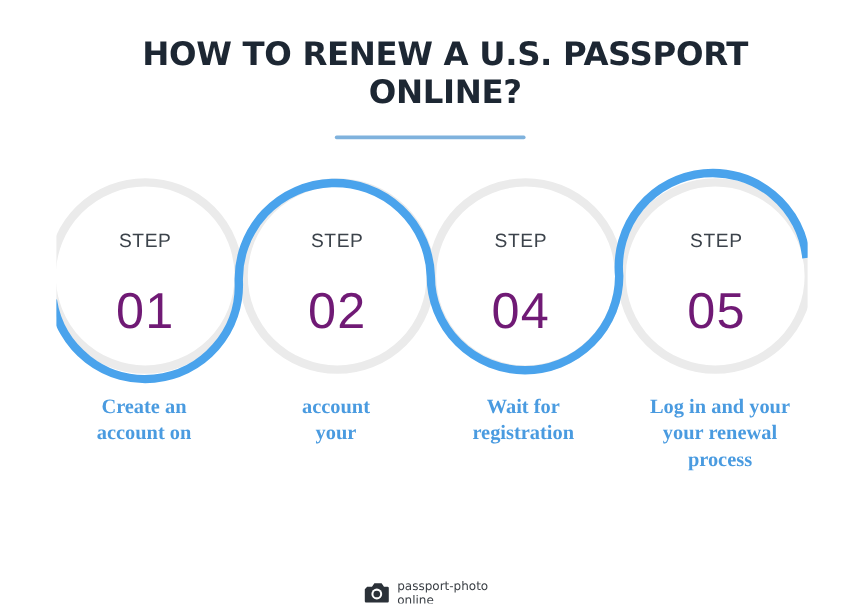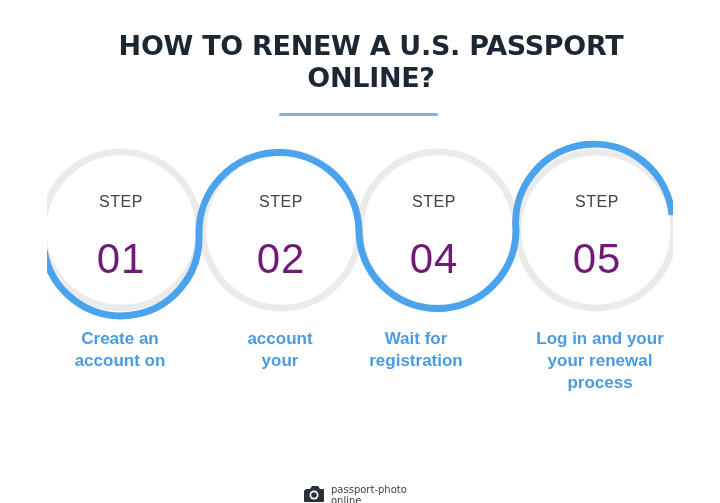--- a/index.html
+++ b/index.html
@@ -25,21 +25,21 @@
     .step-word {
       position:absolute; left:0; width:100%; top:193px;
       font-size:16px; color:#3c434b; letter-spacing:0.5px;
     }
     .step-num {
       position:absolute; left:0; width:100%; top:200px;
       font-size:42px; color:#701a75; letter-spacing:1px;margin-top:35px;
     }
     .desc {
       position:absolute; top:328px; width:180px; text-align:center;
-      color:#4a9be0; font-family:Liberation Sans, sans-serif; font-weight:bold;
+      color:#4a9be0; font-family:Liberation Serif, serif; font-weight:bold;
       font-size:17px; line-height:22px;
     }
     .desc span { display:block; }
     .logo {
       position:absolute; left:303px; top:484px; height:28px; display:flex; 
     }
     .logo-icon { width:22px; height:20px; margin-right:6px; }
     .logo-text {
       font-family:"DejaVu Sans", sans-serif; font-size:10px; line-height:11px; color:#3a3f45;
     }
@@ -93,21 +93,21 @@
 </div>
 
 <div class="desc" style="left:30px;">
   <span>Create an</span>
   <span>account on</span>
 </div>
 <div class="desc" style="left:190px;">
   <span>account</span>
   <span>your</span>
 </div>
-<div class="desc" style="left:326px;">
+<div class="desc" style="left:346px;">
   <span>Wait for</span>
   <span>registration</span>
 </div>
 <div class="desc" style="left:505px; width:190px;">
   <span>Log in and your</span>
   <span>your renewal</span>
   <span>process</span>
 </div>
 
 <div class="logo">

